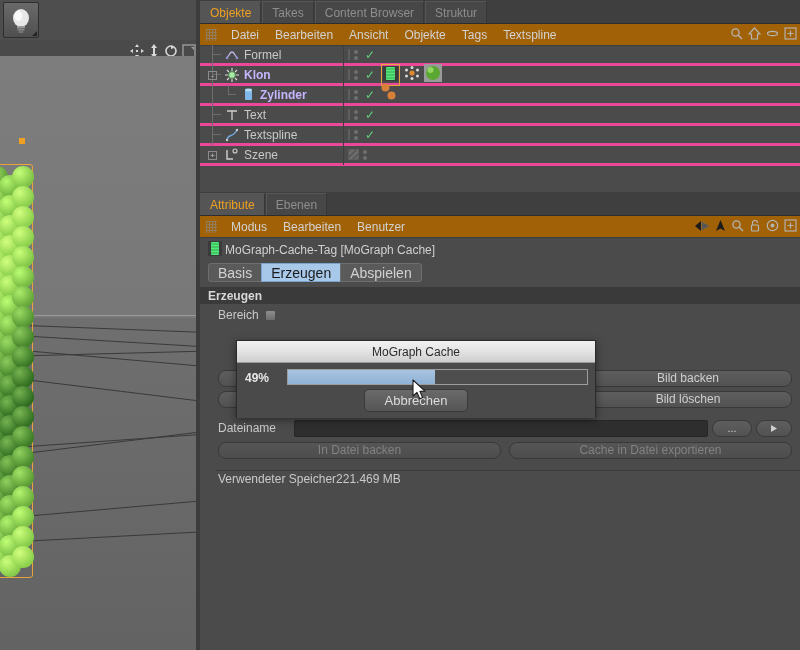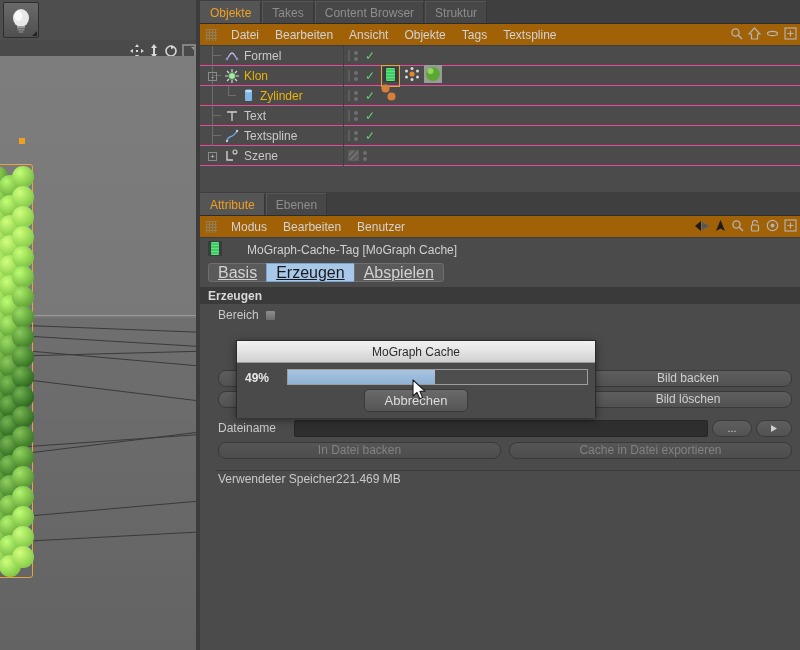--- a/index.html
+++ b/index.html
@@ -96,53 +96,53 @@
     background-size: 3px 3px; opacity: .65;
   }
   .menu-item { padding: 0 8px; font-size: 12px; color: #d2d2d2; line-height: 22px; }
   .menu-icons { position: absolute; right: 3px; top: 0; height: 22px; display: flex; align-items: center; gap: 5px; }
 
   
   #object-manager { position: absolute; left: 0; top: 0; width: 600px; height: 192px; }
   .om-body { position: relative; height: 146px; background: #4b4b4b; }
   .om-row {
     position: relative; height: 20px; display: flex; align-items: center;
-    border-bottom: 1px solid #ec4899;
+    border-bottom: 3px solid #ec4899;
   }
   .om-name-col { width: 143px; display: flex; align-items: center; height: 20px; position: relative; }
   .tree-line { position: absolute; left: 12px; top: 0; width: 1px; height: 20px; background: #6d6d6d; }
   .tree-elbow { position: absolute; left: 12px; top: 9px; width: 9px; height: 1px; background: #6d6d6d; }
   .expander {
     position: absolute; left: 8px; top: 6px; width: 9px; height: 9px;
     border: 1px solid #8b8b8b; color: #cfcfcf; font-size: 8px; line-height: 7px; text-align: center;
   }
   .obj-icon { width: 16px; height: 16px; margin-right: 4px; flex: 0 0 16px; }
   .obj-label { font-size: 12px; color: #c9c9c9; white-space: nowrap; }
-  .obj-label.sel { color: #eab308; }
+  .obj-label.sel { color: #c4b5fd; font-weight: bold; }
   .om-mid-col {
     width: 32px; display: flex; align-items: center; gap: 4px; padding-left: 4px;
     border-left: 1px solid #3f3f3f; height: 20px;
   }
   .vis-dots { display: flex; flex-direction: column; gap: 2px; }
   .vis-dot { width: 4px; height: 4px; border-radius: 50%; background: #6f6f6f; }
   .hatch-box {
     width: 11px; height: 11px; border: 1px solid #5e5e5e;
     background: repeating-linear-gradient(135deg,#5a5a5a 0 2px,#6e6e6e 2px 4px);
   }
   .check { color: #5fd07a; font-size: 12px; margin-left: 3px; }
   .om-tag-col { flex: 1; display: flex; align-items: center; gap: 4px; padding-left: 6px; position: relative; height: 20px; }
 
   
   #attribute-manager { position: absolute; left: 0; top: 192px; width: 600px; height: 458px; background: #4b4b4b; }
-  .am-obj-row { height: 24px; display: flex; align-items: center; padding-left: 8px; gap: 25px; }
+  .am-obj-row { height: 24px; display: flex; align-items: center; padding-left: 8px; gap: 3px; }
   .am-obj-title { font-size: 12px; color: #d0d0d0; }
   .am-tabs { height: 21px; display: flex; align-items: center; padding-left: 8px; }
   .am-tab {
-    height: 19px; line-height: 18px; padding: 0 9px; font-size: 16px; color: #d2d2d2;
-    background: #5a5a5a; border: 1px solid #6e6e6e; margin-right: -1px; text-decoration: underline;
+    height: 19px; line-height: 18px; padding: 0 9px; font-size: 14px; color: #d2d2d2;
+    background: #5a5a5a; border: 1px solid #6e6e6e; margin-right: -1px;
   }
   .am-tab:first-child { border-radius: 3px 0 0 3px; }
   .am-tab:last-child { border-radius: 0 3px 3px 0; }
   .am-tab.active { background: #a8c8ea; color: #1a1a1a; border-color: #7ba3cc; }
   .group-header {
     height: 17px; background: #3a3a3a; color: #d8d8d8; font-size: 12px; font-weight: bold;
     display: flex; align-items: center; padding-left: 8px; margin-top: 4px;
   }
   .prop-row { height: 22px; display: flex; align-items: center; padding-left: 18px; gap: 6px; }
   .prop-label { font-size: 12px; color: #c9c9c9; }

